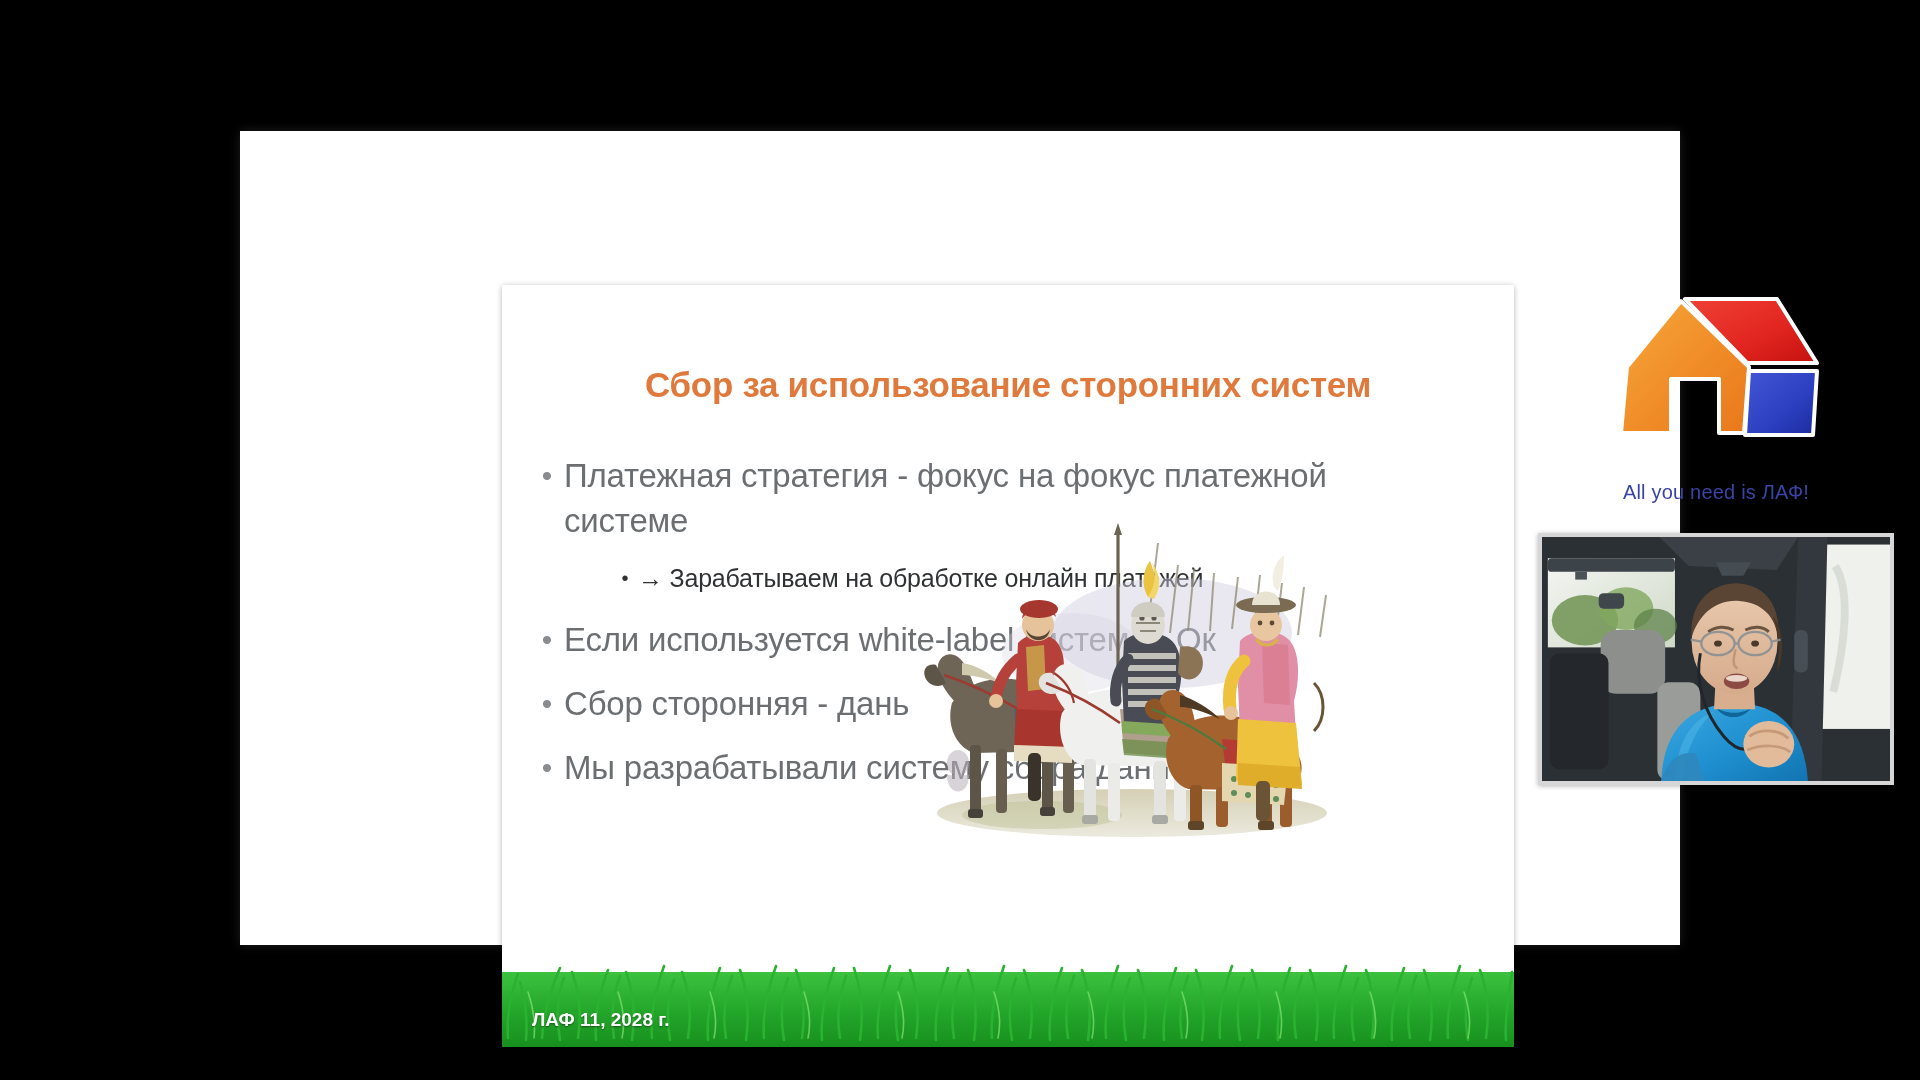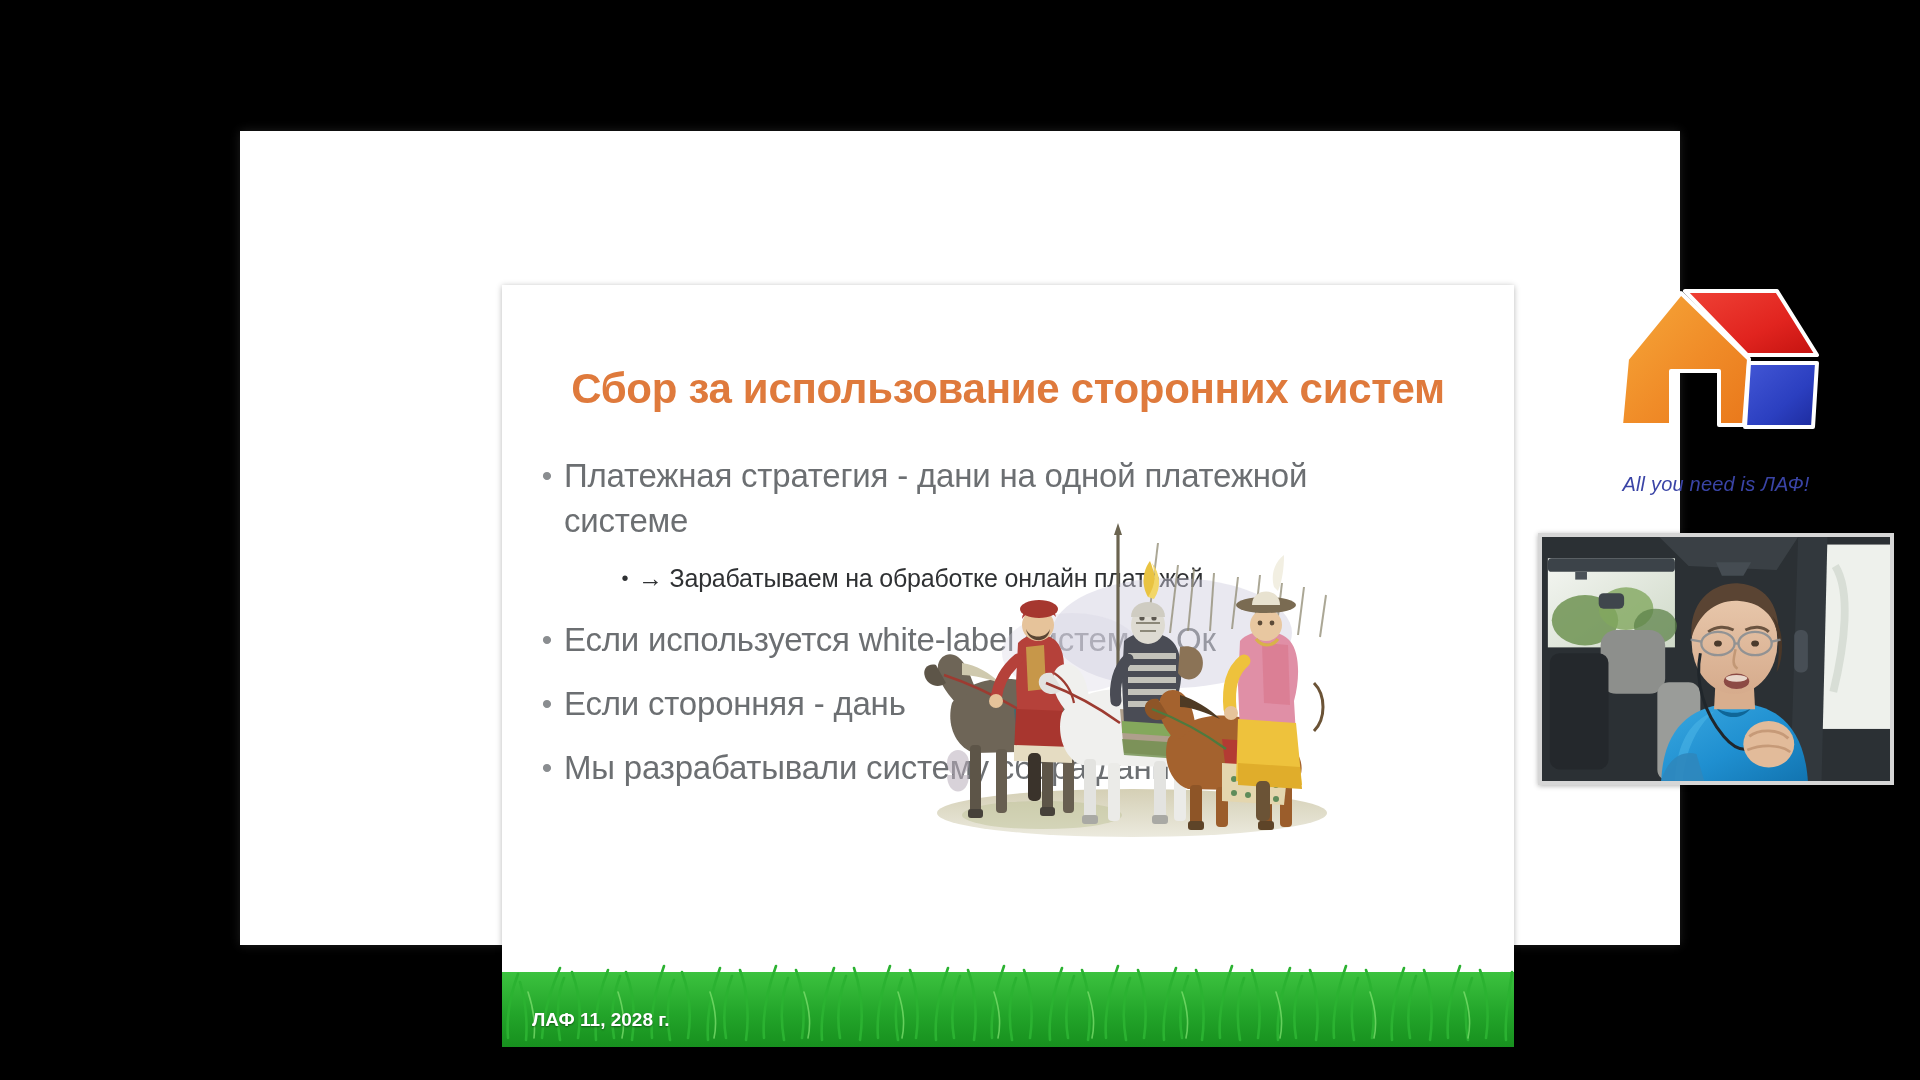--- a/index.html
+++ b/index.html
@@ -42,21 +42,21 @@
     overflow: hidden;
   }
 
   .slide-title {
     position: absolute;
     left: 0;
     top: 80px;
     width: 100%;
     text-align: center;
     color: #df7a3c;
-    font-size: 42px;
+    font-size: 35px;
     font-weight: 600;
     letter-spacing: -0.3px;
     white-space: nowrap;
   }
 
   .bullets {
     position: absolute;
     left: 28px;
     top: 168px;
     width: 830px;
@@ -144,24 +144,23 @@
     position: absolute;
     left: 1290px;
     top: 154px;
     width: 372px;
     height: 762px;
   }
 
   .logo-block {
     position: absolute;
     left: 0;
-    top: 0;
+    top: 8px;
     width: 372px;
     text-align: center;
-    font-style: italic;
   }
   .logo-svg { display: block; margin: 0 auto; }
   .logo-tagline {
     margin-top: 8px;
     color: #3a44a6;
     font-size: 20px;
     font-weight: 500;
     letter-spacing: 0.2px;
   }
 
@@ -194,36 +193,36 @@
   <div class="window-frame">
 
     <div class="slide">
 
       <div class="slide-title">Сбор за использование сторонних систем</div>
 
       <div class="bullets">
 
         <div class="bullet">
           <span class="dot">•</span>
-          <span class="btext">Платежная стратегия - дани на одной платежной системе</span>
+          <span class="btext">Платежная стратегия - фокус на фокус платежной системе</span>
         </div>
 
         <div class="sub-bullet">
           <span class="dot">•</span>
           <span class="btext">→ Зарабатываем на обработке онлайн платежей</span>
         </div>
 
         <div class="bullet">
           <span class="dot">•</span>
           <span class="btext">Если используется white-label система - Ок</span>
         </div>
 
         <div class="bullet">
           <span class="dot">•</span>
-          <span class="btext">Если сторонняя - дань</span>
+          <span class="btext">Сбор сторонняя - дань</span>
         </div>
 
         <div class="bullet">
           <span class="dot">•</span>
           <span class="btext">Мы разрабатывали систему сбора дани</span>
         </div>
 
       </div>
 
       <svg class="horsemen" viewBox="0 0 420 330">

